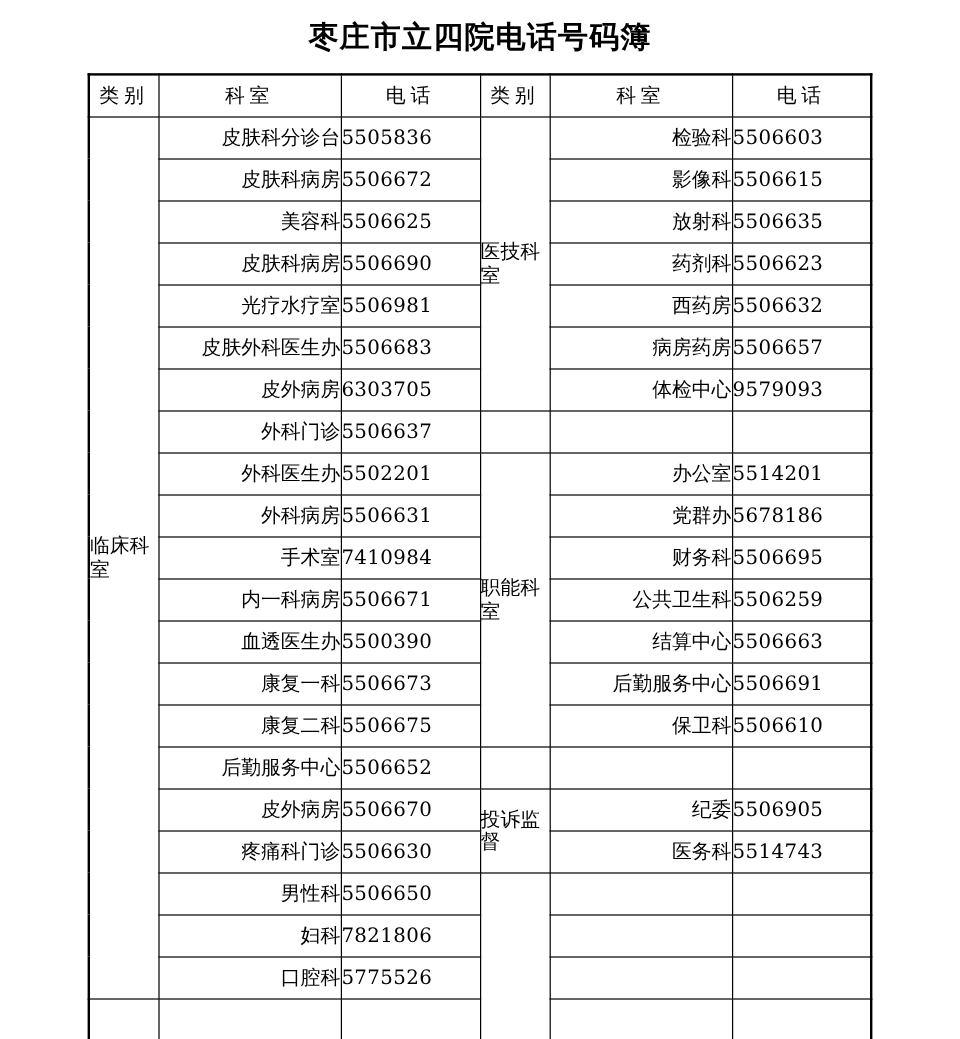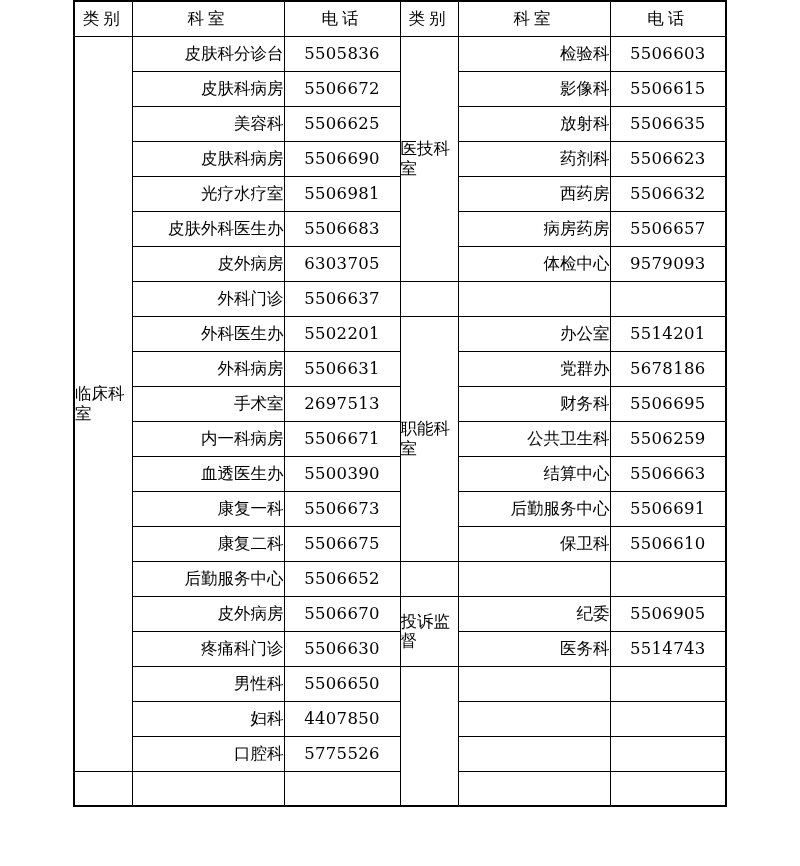--- a/index.html
+++ b/index.html
@@ -64,29 +64,30 @@
     font-size: 16.5px;
     padding: 0 16px;
     word-break: break-all;
   }
   .dept-cell {
     text-align: right;
     padding-left: 10px;
     white-space: nowrap;
   }
   .phone-cell {
-    text-align: center;
+    text-align: left;
     letter-spacing: 0.3px;
   }
 </style>
 </head>
 <body>
 
 <div class="page">
 
+  <div class="doc-title">枣庄市立四院电话号码簿</div>
 
   <table class="phonebook">
     <colgroup>
       <col class="col-cat">
         <col class="col-dept">
         <col class="col-phone">
       <col class="col-cat">
         <col class="col-dept">
         <col class="col-phone">
     </colgroup>
@@ -160,21 +161,21 @@
           <td class="phone-cell">5514201</td>
         </tr>
         <tr>
           <td class="dept-cell">外科病房</td>
           <td class="phone-cell">5506631</td>
           <td class="dept-cell">党群办</td>
           <td class="phone-cell">5678186</td>
         </tr>
         <tr>
           <td class="dept-cell">手术室</td>
-          <td class="phone-cell">2697513</td>
+          <td class="phone-cell">7410984</td>
           <td class="dept-cell">财务科</td>
           <td class="phone-cell">5506695</td>
         </tr>
         <tr>
           <td class="dept-cell">内一科病房</td>
           <td class="phone-cell">5506671</td>
           <td class="dept-cell">公共卫生科</td>
           <td class="phone-cell">5506259</td>
         </tr>
         <tr>
@@ -217,21 +218,21 @@
         </tr>
         <tr>
           <td class="dept-cell">男性科</td>
           <td class="phone-cell">5506650</td>
           <td class="cat-cell" rowspan="8"></td>
           <td class="dept-cell"></td>
           <td class="phone-cell"></td>
         </tr>
         <tr>
           <td class="dept-cell">妇科</td>
-          <td class="phone-cell">4407850</td>
+          <td class="phone-cell">7821806</td>
           <td class="dept-cell"></td>
           <td class="phone-cell"></td>
         </tr>
         <tr>
           <td class="dept-cell">口腔科</td>
           <td class="phone-cell">5775526</td>
           <td class="dept-cell"></td>
           <td class="phone-cell"></td>
         </tr>
         <tr>

